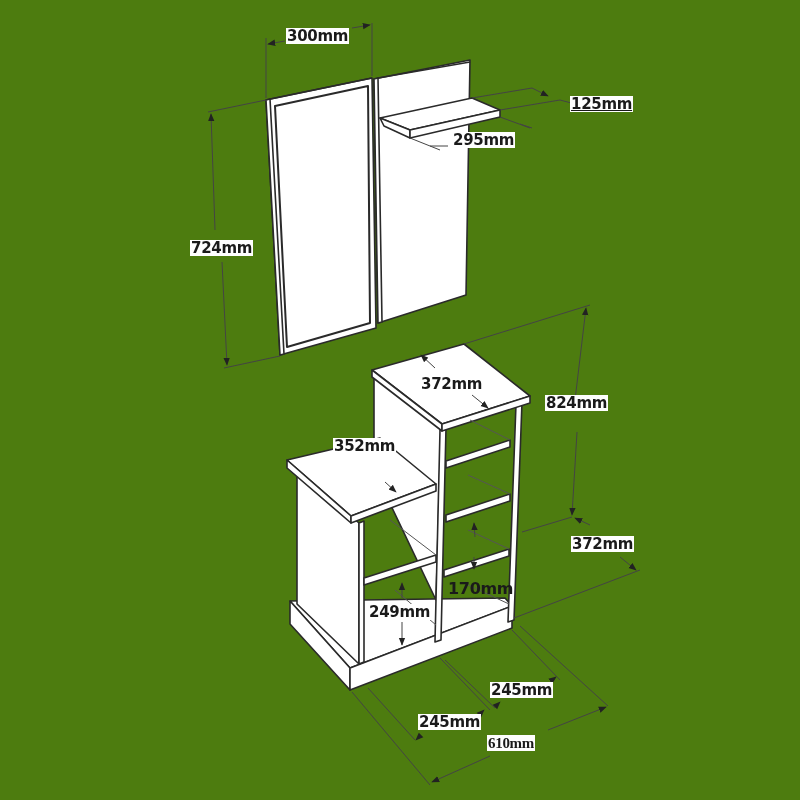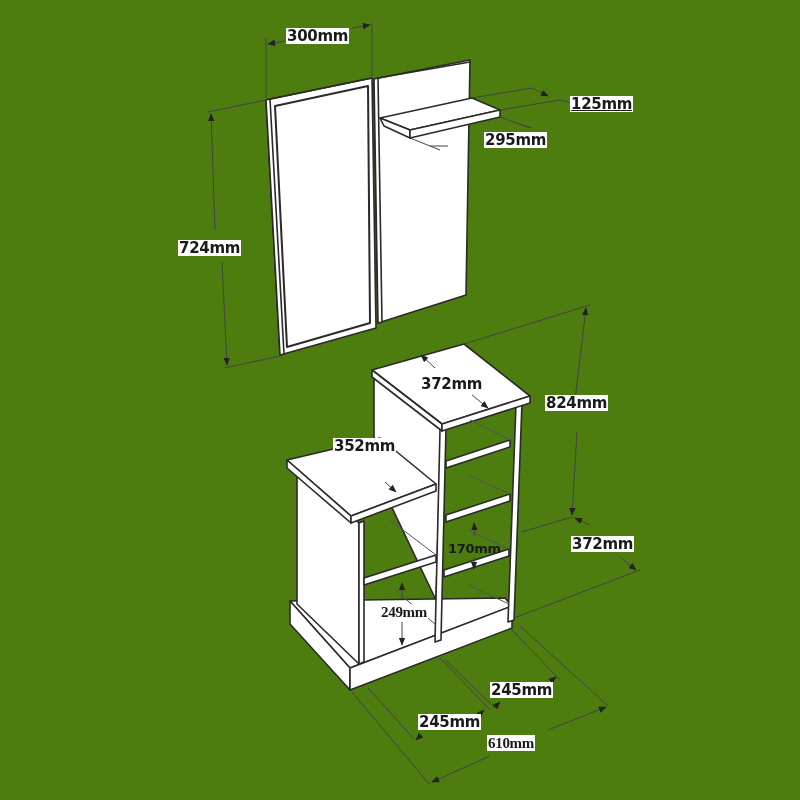--- a/index.html
+++ b/index.html
@@ -15,21 +15,21 @@
       font-family: "DejaVu Sans", sans-serif;
       font-weight: bold;
       font-size: 15px;
       color: #1a1a1a;
       background: #fefefe;
       padding: 0 1px;
       line-height: 16px;
       white-space: nowrap;
       letter-spacing: -0.3px;
     }
-    .label.small { font-size: 13px; background: transparent; }
+    .label.small { font-size: 16px; background: transparent; margin-top: 40px; }
   </style>
 </head>
 <body>
 
 <div id="canvas">
   <svg width="800" height="800" viewBox="0 0 800 800">
     <defs>
       <marker id="ah" viewBox="0 0 10 10" refX="9" refY="5" markerWidth="8" markerHeight="8" orient="auto-start-reverse">
         <path d="M0,1 L10,5 L0,9 z" class="arrow"></path>
       </marker>
@@ -146,24 +146,24 @@
       <line class="dim" x1="416" y1="740" x2="420" y2="736" marker-start="url(#ah)"></line>
       <line class="dim" x1="480" y1="714" x2="484" y2="710" marker-end="url(#ah)"></line>
 
       <line class="dim" x1="490" y1="756" x2="432" y2="782" marker-end="url(#ah)"></line>
       <line class="dim" x1="548" y1="730" x2="606" y2="707" marker-end="url(#ah)"></line>
     </g>
   </svg>
 
   <span class="label" style="left:286px;top:28px;">300mm</span>
   <span class="label" style="left:570px;top:96px;text-decoration:underline;">125mm</span>
-  <span class="label" style="left:452px;top:132px;margin-left:32px;">295mm</span>
-  <span class="label" style="left:178px;top:240px;">724mm</span>
+  <span class="label" style="left:452px;top:132px;">295mm</span>
+  <span class="label" style="left:190px;top:240px;">724mm</span>
   <span class="label" style="left:420px;top:376px;background:#fff;">372mm</span>
   <span class="label" style="left:545px;top:395px;">824mm</span>
   <span class="label" style="left:333px;top:438px;background:#fff;">352mm</span>
   <span class="label" style="left:571px;top:536px;">372mm</span>
   <span class="label small" style="left:447px;top:541px;">170mm</span>
-  <span class="label" style="left:380px;top:604px;background:#fff;font-family:Liberation Serif, serif;">249mm</span>
+  <span class="label" style="left:368px;top:604px;background:#fff;">249mm</span>
   <span class="label" style="left:490px;top:682px;">245mm</span>
   <span class="label" style="left:418px;top:714px;">245mm</span>
   <span class="label" style="left:487px;top:735px;font-family:Liberation Serif, serif;">610mm</span>
 </div>
 
 </body></html>

